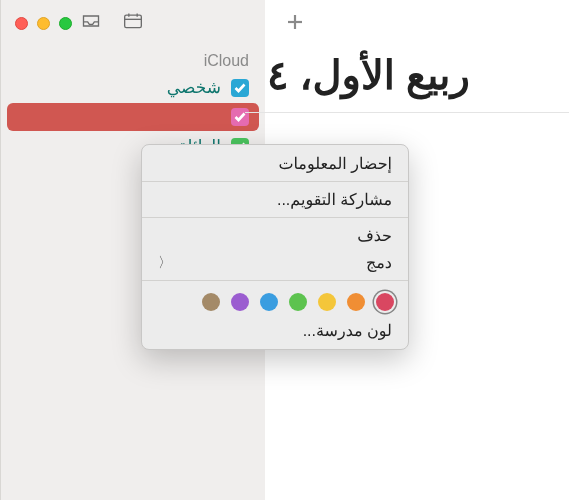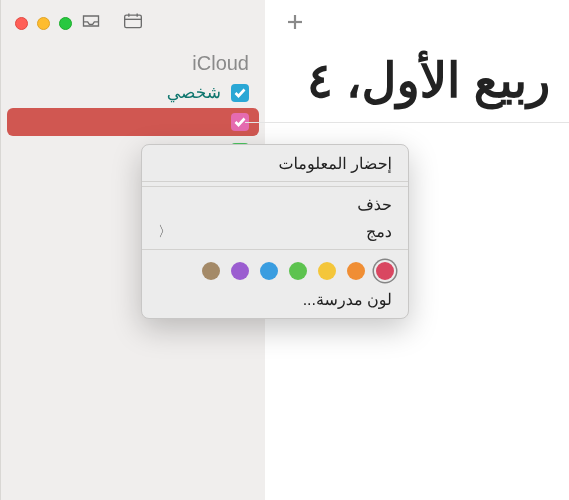--- a/index.html
+++ b/index.html
@@ -48,21 +48,21 @@
 .dot-max   { background: #28c840; border: 0.5px solid #1dad2c; }
 .toolbar-icons {
   display: flex;
   gap: 22px;
   margin-right: auto;
   color: #666;
 }
 .toolbar-icon svg { width: 20px; height: 18px; stroke: #6c6c6c; stroke-width: 1.6; fill: none; }
 .section-label {
   padding: 6px 16px 2px 16px;
-  font-size: 20px;
+  font-size: 16px;
   color: #8a8a8a;
   direction: ltr;
   text-align: right;
 }
 .cal-list {
   padding: 0 6px;
 }
 .cal-item {
   display: flex;
   align-items: center;
@@ -100,28 +100,27 @@
   padding: 0 18px;
 }
 .plus-icon {
   width: 22px;
   height: 22px;
   color: #8a8a8a;
   margin-right: auto;
 }
 .plus-icon svg { width: 20px; height: 20px; stroke: #8a8a8a; stroke-width: 2.2; }
 .main-title {
-  font-size: 48px;
+  font-size: 40px;
   font-weight: 700;
   color: #222;
   padding: 6px 0 14px 0;
   text-align: left;
   white-space: nowrap;
   padding-left: 2px;
-  margin-left: 40px;
 }
 .divider {
   height: 1px;
   background: #e4e4e4;
   width: calc(100% + 40px);
   margin-right: -20px;
 }
 
 .context-menu {
   position: absolute;
@@ -267,20 +266,23 @@
     <div class="main-title">ربيع الأول، ٤</div>
     <div class="divider"></div>
   </div>
 </div>
 
 <div class="context-menu">
   <div class="menu-item">
       <span>إحضار المعلومات</span>
     </div>
   <div class="menu-sep"></div>
+  <div class="menu-item">
+      <span>مشاركة التقويم...</span>
+    </div>
   <div class="menu-sep"></div>
   <div class="menu-item">
       <span>حذف</span>
     </div>
   <div class="menu-item">
     <span>دمج</span>
     <span class="submenu-arrow">〈</span>
   </div>
   <div class="menu-sep"></div>
   <div class="color-row" id="color-row">

